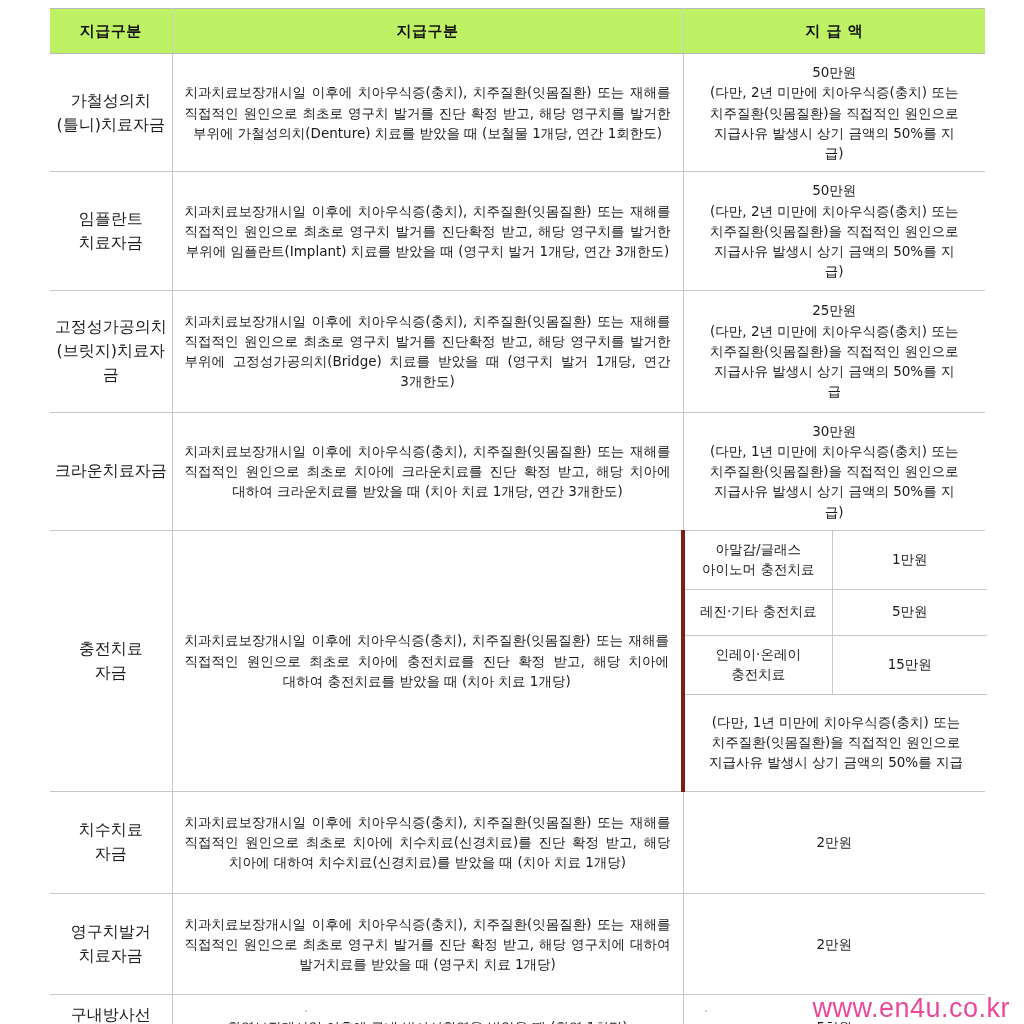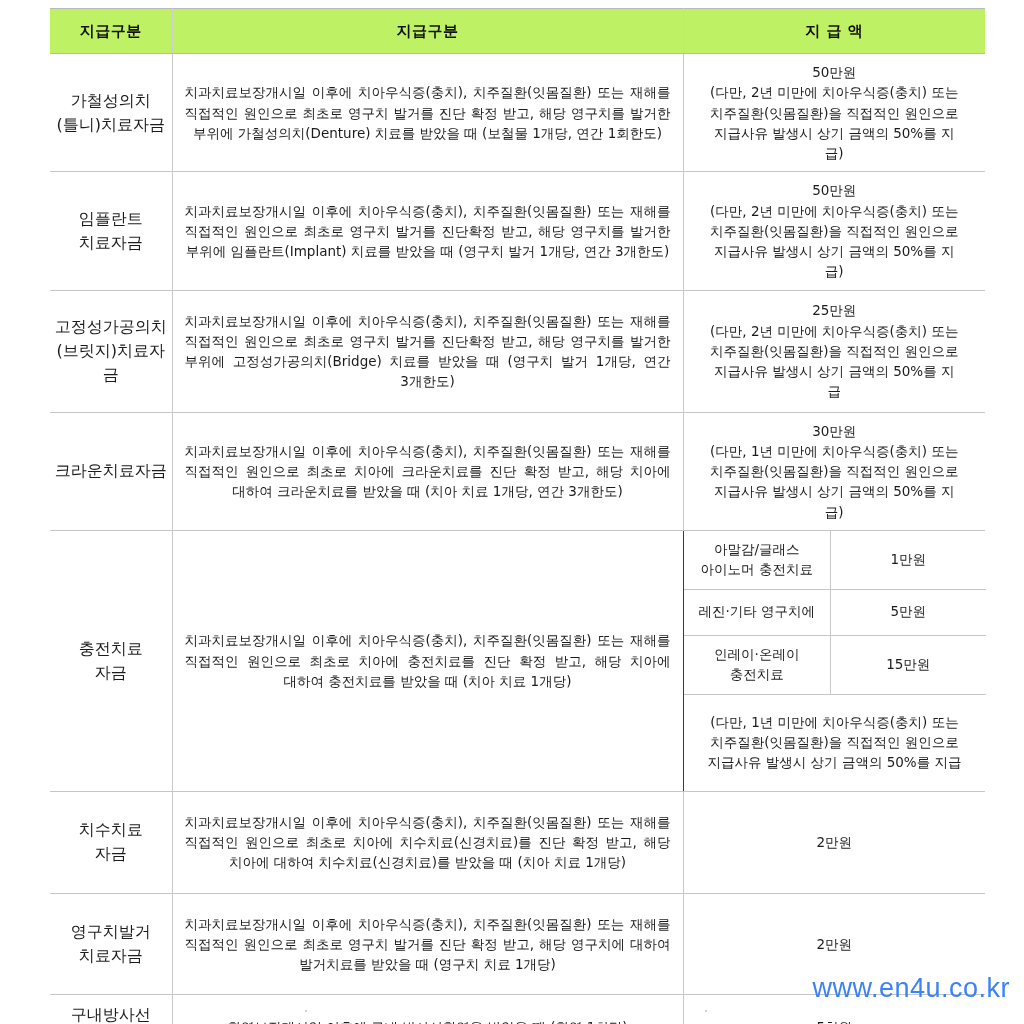--- a/index.html
+++ b/index.html
@@ -80,21 +80,21 @@
     display: block;
   }
   tbody td.amount .amt-note {
     display: block;
     white-space: pre-line;
   }
 
   
   td.amount-nested {
     padding: 0;
-    border-left: 1px solid #7f1d1d;
+    border-left: 4px solid #7f1d1d;
     vertical-align: top;
   }
   table.sub-amount {
     width: 100%;
     border-collapse: collapse;
     table-layout: fixed;
   }
   table.sub-amount col.s-label { width: 147px; }
   table.sub-amount col.s-value { width: 155px; }
   table.sub-amount td {
@@ -117,24 +117,24 @@
     white-space: pre-line;
   }
   table.sub-amount tr.r1 td { height: 46px; }
   table.sub-amount tr.r2 td { height: 33px; }
   table.sub-amount tr.r3 td { height: 46px; }
   table.sub-amount tr.note-row td { height: 78px; }
 
   .watermark {
     position: absolute;
     right: 14px;
-    bottom: 20px;
+    bottom: 0;
     font-size: 27px;
     letter-spacing: 0.5px;
-    color: #3b82f6;
+    color: #ec4899;
     font-family: "Liberation Sans", sans-serif;
     user-select: none;
   }
   .speck {
     position: absolute;
     width: 2px;
     height: 2px;
     background: #d2d2d2;
   }
 </style>
@@ -197,21 +197,21 @@
                 <col class="s-label">
                 <col class="s-value">
               </colgroup>
               <tbody>
                 <tr class="r1">
                   <td class="s-label">아말감/글래스
 아이노머 충전치료</td>
                   <td class="s-value">1만원</td>
                 </tr>
                 <tr class="r2">
-                  <td class="s-label">레진·기타 영구치에</td>
+                  <td class="s-label">레진·기타 충전치료</td>
                   <td class="s-value">5만원</td>
                 </tr>
                 <tr class="r3">
                   <td class="s-label">인레이·온레이
 충전치료</td>
                   <td class="s-value">15만원</td>
                 </tr>
                 <tr class="note-row">
                   <td colspan="2">(다만, 1년 미만에 치아우식증(충치) 또는
 치주질환(잇몸질환)을 직접적인 원인으로

